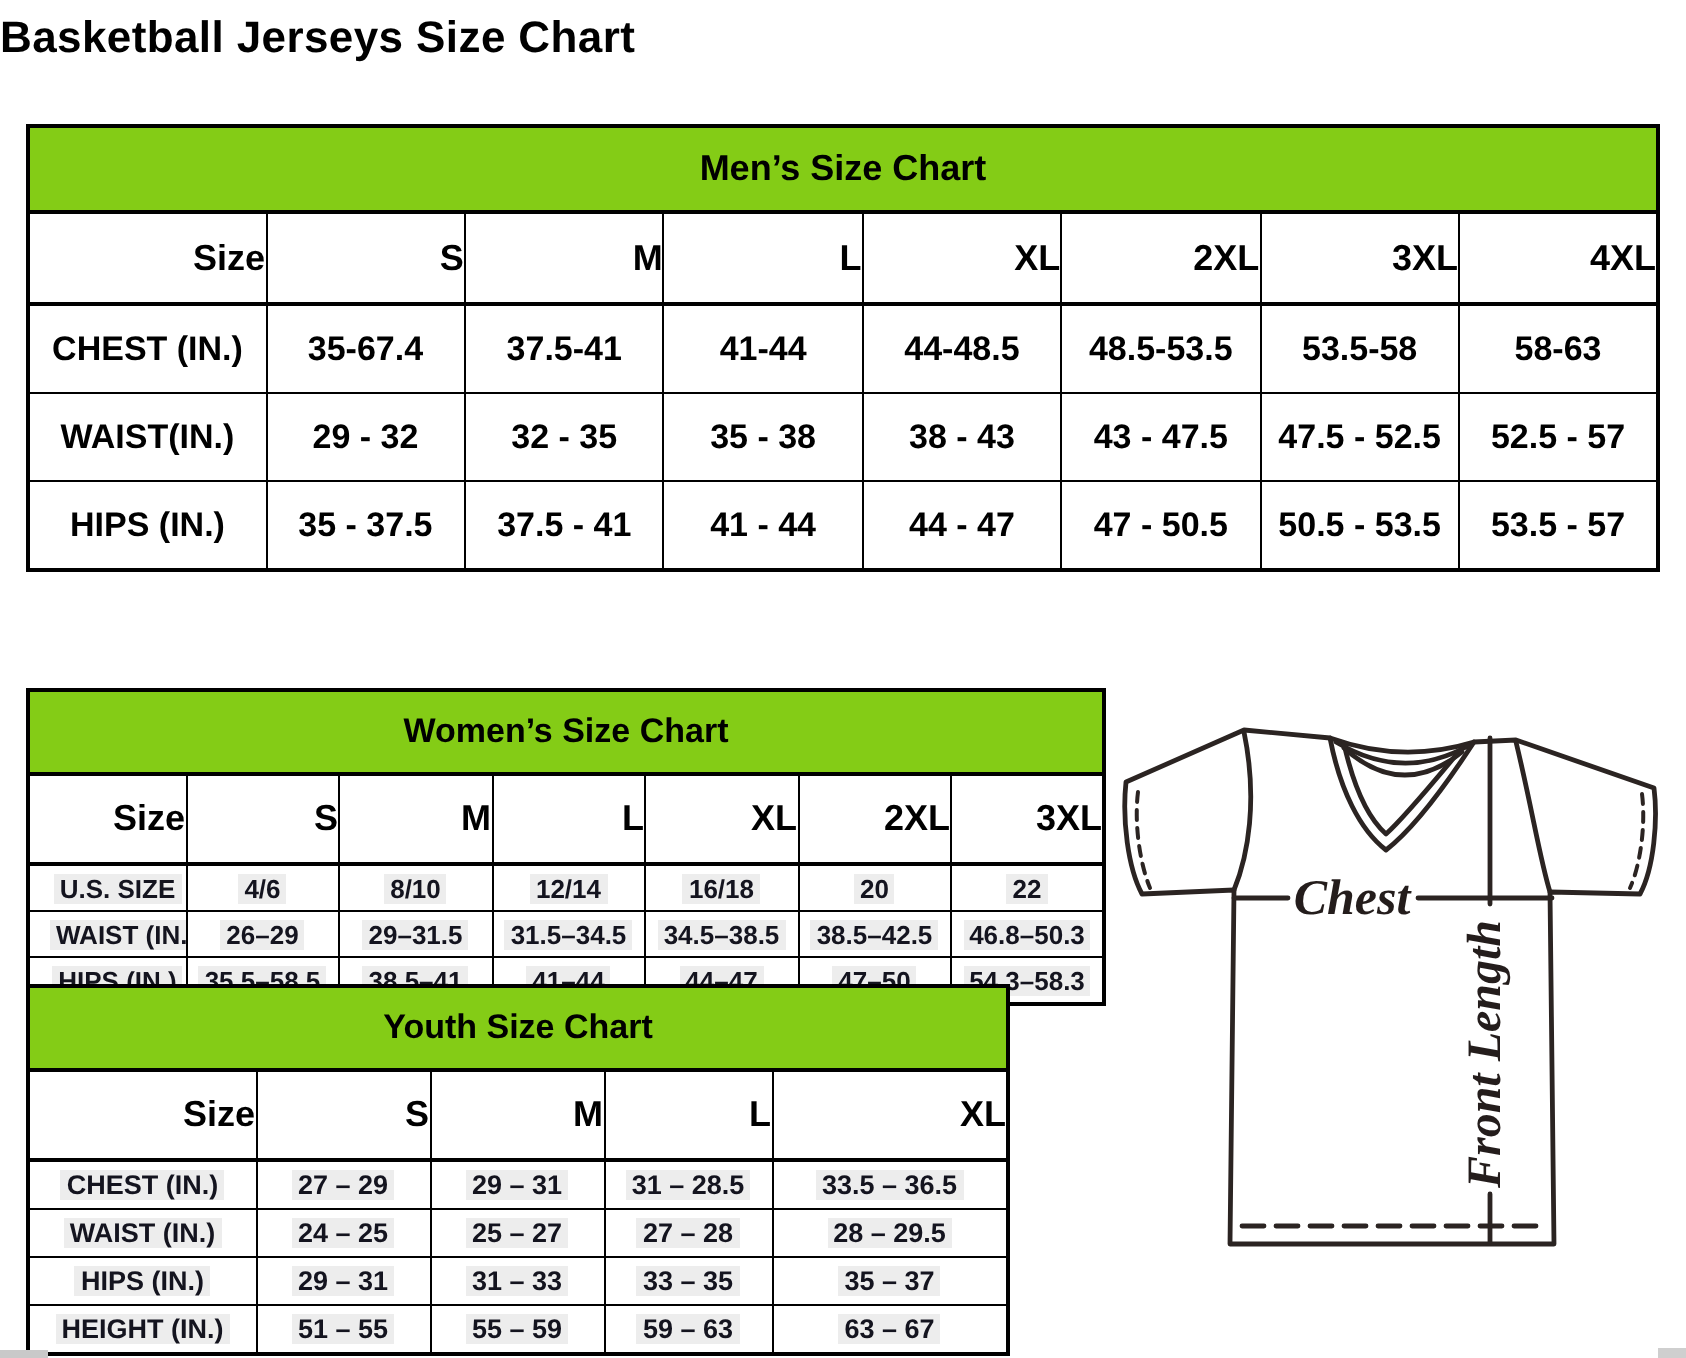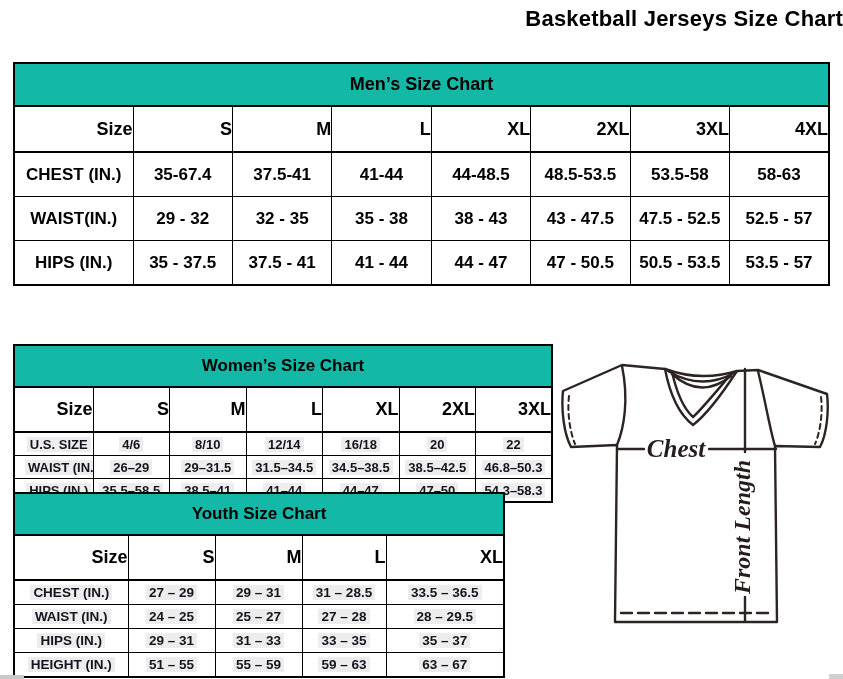--- a/index.html
+++ b/index.html
@@ -2,31 +2,31 @@
 <html><head>
 <meta charset="utf-8">
 <style>
   html,body { margin:0; padding:0; background:#ffffff; }
   .page {
     position:relative; width:843px; height:679px; background:#ffffff;
     font-family:"Liberation Sans", sans-serif; overflow:hidden; color:#000;
   }
   .title {
     position:absolute; top:6px; left:0; width:100%;
-    text-align:right; font-size:22px; font-weight:bold; letter-spacing:0.2px;
+    text-align:left; font-size:22px; font-weight:bold; letter-spacing:0.2px;
   }
   table.tbl {
     position:absolute; border-collapse:collapse; table-layout:fixed;
     border:2px solid #000; background:#fff;
   }
   table.tbl td {
     border:1px solid #000; text-align:center; vertical-align:middle;
     font-weight:bold; padding:0; overflow:hidden; white-space:nowrap;
   }
-  tr.cap td { background:#14b8a6; border-bottom:2px solid #000; }
+  tr.cap td { background:#84cc16; border-bottom:2px solid #000; }
   tr.head td { border-bottom:2px solid #000;text-align:right; }
 
   
   #men { left:13px; top:62px; width:817px; }
   #men tr.cap td { height:41px; font-size:18px; }
   #men tr.head td { height:44px; font-size:18px; }
   #men tr.row td { height:43px; font-size:17px; }
   #men td.lbl { font-size:16px; }
 
   

